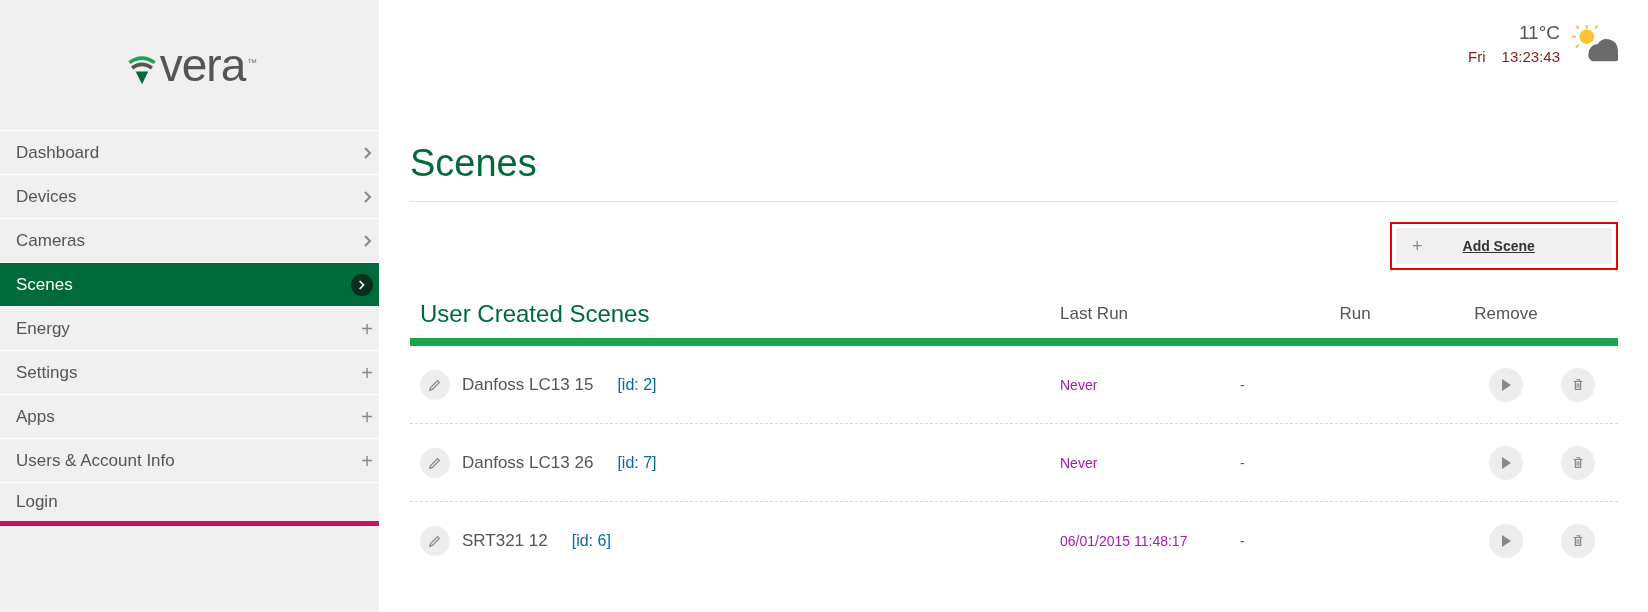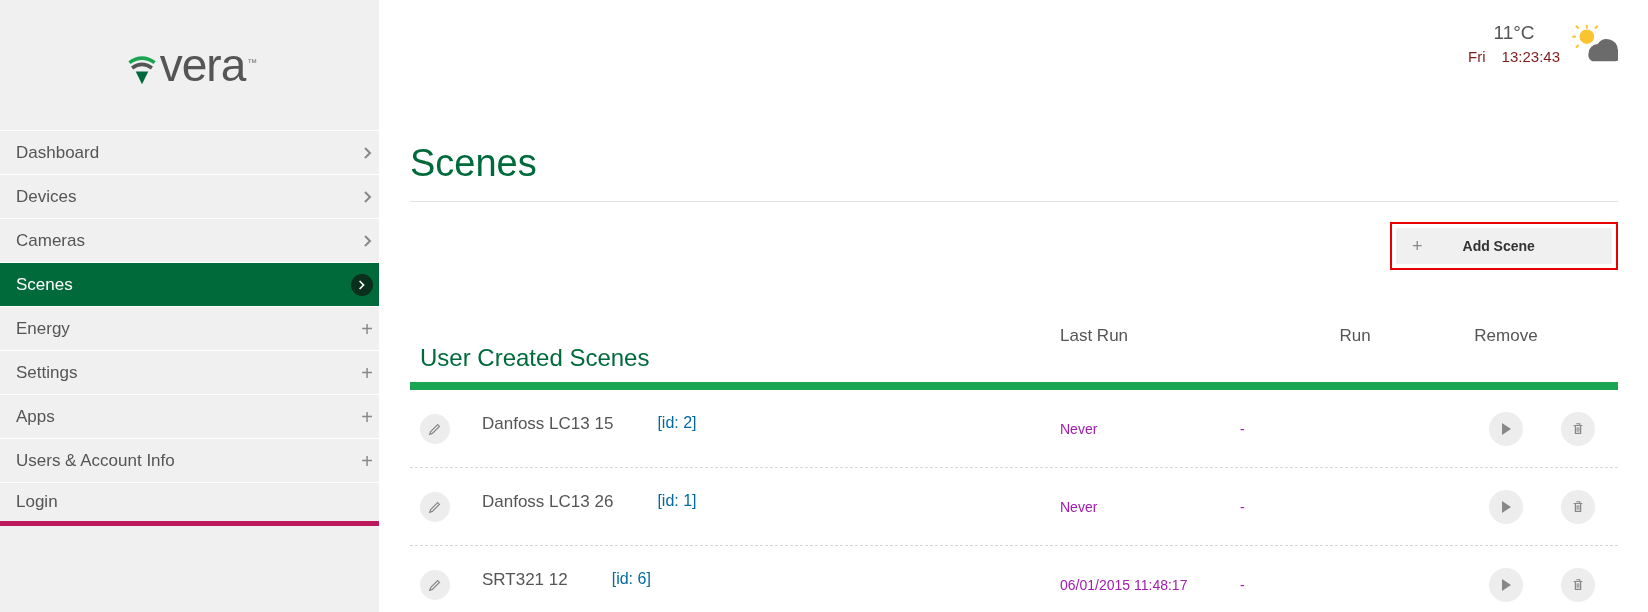--- a/index.html
+++ b/index.html
@@ -77,21 +77,21 @@
     padding: 0 30px 0 30px;
     position: relative;
   }
   .topbar {
     position: absolute;
     top: 22px; right: 30px;
     display: flex;
     align-items: center;
     gap: 12px;
   }
-  .weather-text { text-align: center; font-size: 16px; color: #555; }
+  .weather-text { text-align: right; font-size: 16px; color: #555; }
   .weather-text .temp { font-size: 19px; }
   .weather-text .row2 { display:flex; gap:16px; font-size:15px; color:#7f1d1d; margin-top:4px;}
   .weather-icon { width: 46px; height: 40px; }
 
   .page-title {
     font-size: 38px;
     font-weight: 300;
     color: #006a3b;
     margin-top: 142px;
   }
@@ -113,49 +113,49 @@
     height: 36px;
     width: 216px;
     display:flex; align-items:center;
     padding: 0 16px;
     cursor:pointer;
     font-size:14px;
     color:#333;
     gap: 40px;
   }
   .add-scene-btn .plus-ic { color:#888; font-size:18px; line-height:1; }
-  .add-scene-btn .lbl { font-weight:600; }
+  .add-scene-btn .lbl { font-weight:600;text-decoration:underline; }
 
   .section-header {
     display: grid;
     grid-template-columns: 640px 180px 230px 72px 72px;
     align-items: center;
     gap: 0;
     margin-top: 30px;
     padding: 0 0 10px 10px;
     font-size: 17px;
     color: #555;
   }
   .section-header .sh-title {
-    font-size: 24px; font-weight: 300; color: #006a3b; margin-top: 44px;
+    font-size: 24px; font-weight: 300; color: #006a3b;
   }
   .section-header .sh-run, .section-header .sh-remove { text-align:center; }
 
   .green-bar { height:8px; background:#1aa553; width:100%; }
 
   .scene-row {
     display:grid;
     grid-template-columns: 640px 180px 230px 72px 72px;
     align-items:center;
     height:78px;
     border-bottom: 1px dashed #d8d8d8;
     padding-left: 10px;
   }
   .scene-row:last-child { border-bottom: none; }
-  .scene-name-cell { display:flex; align-items:flex-start; gap:32px; }
+  .scene-name-cell { display:flex; align-items:center; gap:12px; }
   .edit-circle {
     width:30px; height:30px; border-radius:50%; background:#ededed;
     display:flex; align-items:center; justify-content:center;
     cursor:pointer;
   }
   .scene-name { font-size:17px; color:#555; }
   .scene-id { font-size:16px; color:#0369a1; margin-left:12px; }
   .cell-last, .cell-next { font-size:14px; color:#a21caf; }
   .cell-next { text-align:left; }
   .run-circle, .del-circle {
@@ -302,21 +302,21 @@
   </div>
 
   <div class="scene-row">
     <div class="scene-name-cell">
       <div class="edit-circle">
         <svg width="14" height="14" viewBox="0 0 16 16">
             <path d="M2 14 L3 11 L11 3 L13 5 L5 13 Z" fill="none" stroke="#888" stroke-width="1.4"></path>
           </svg>
       </div>
       <span class="scene-name">Danfoss LC13 26</span>
-      <span class="scene-id">[id: 1]</span>
+      <span class="scene-id">[id: 7]</span>
     </div>
     <div class="cell-last">Never</div>
     <div class="cell-next">-</div>
     <div class="run-circle">
       <svg width="12" height="14" viewBox="0 0 12 14">
           <polygon points="2,1 11,7 2,13" fill="#888"></polygon>
         </svg>
     </div>
     <div class="del-circle">
       <svg width="14" height="14" viewBox="0 0 16 16">

